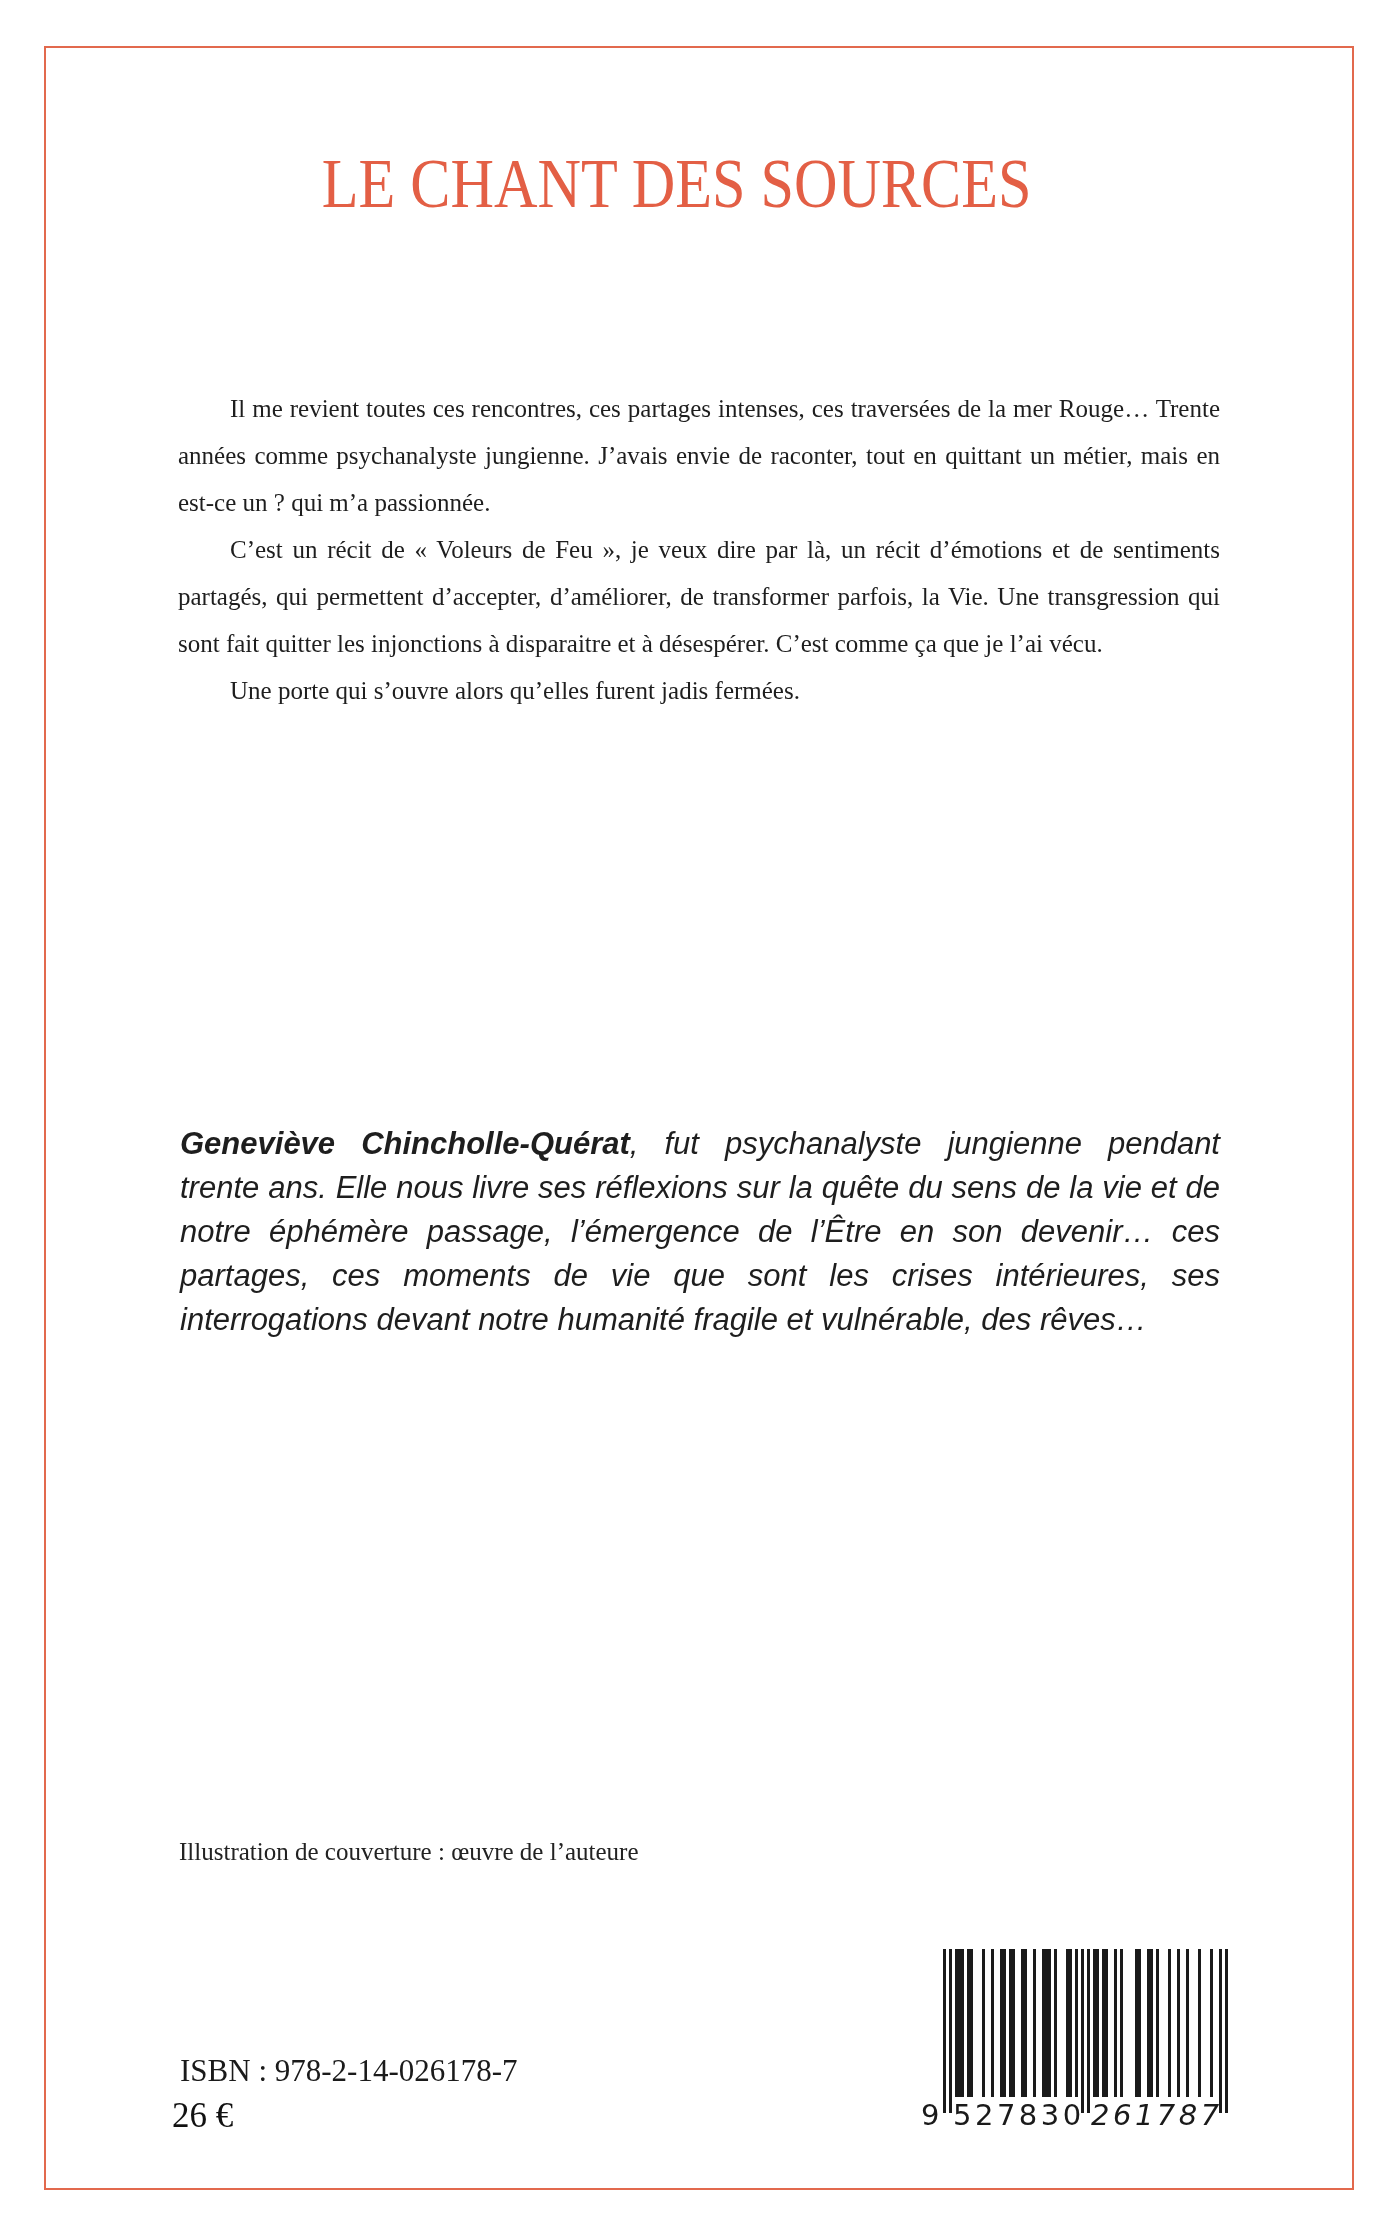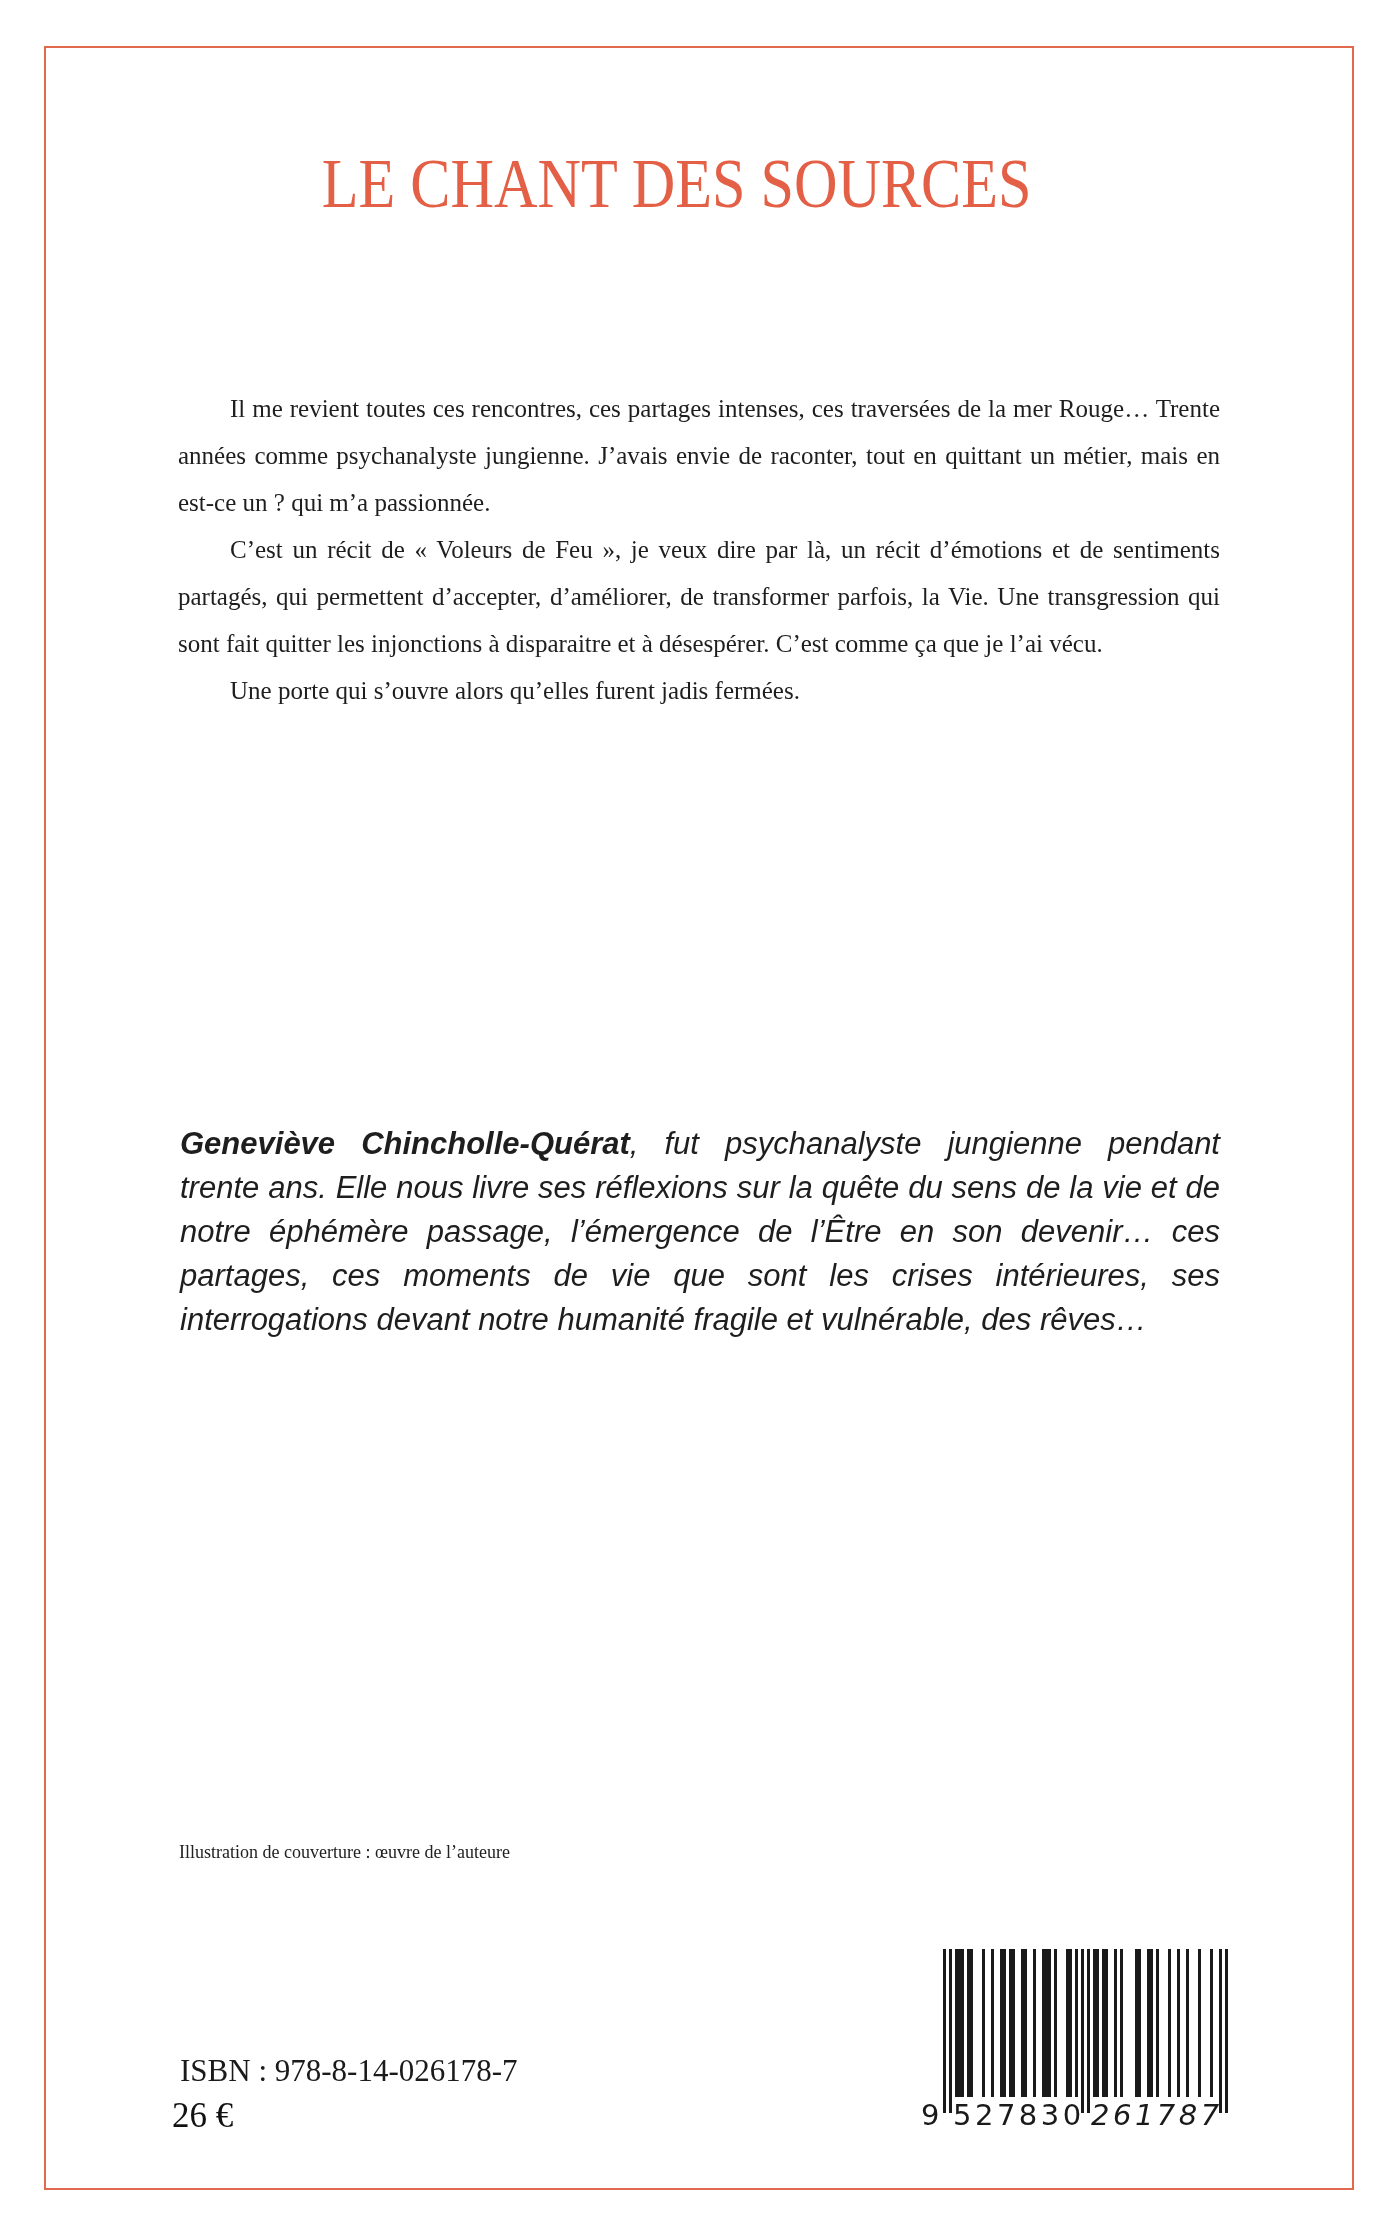--- a/index.html
+++ b/index.html
@@ -22,21 +22,21 @@
   .blurb p { margin: 0; text-indent: 52px; }
   .bio {
     position: absolute; left: 180px; top: 1122px; width: 1040px;
     font-family: Liberation Sans, sans-serif; font-style: italic; font-size: 31px; line-height: 44px;
     color: #1e1e1e; text-align: justify;
   }
   .bio p { margin: 0; }
   .bio b { font-weight: bold; }
   .credit {
     position: absolute; left: 179px; top: 1839px;
-    font-family: "Liberation Serif", serif; font-size: 18px; line-height: 26px; color: #222;
+    font-family: "Liberation Serif", serif; font-size: 25px; line-height: 26px; color: #222;
   }
   .isbn {
     position: absolute; left: 180px; top: 2054px;
     font-family: "Liberation Serif", serif; font-size: 31px; line-height: 33px; color: #1a1a1a;
   }
   .price {
     position: absolute; left: 172px; top: 2097px;
     font-family: Liberation Serif, serif; font-size: 35px; line-height: 38px; color: #111;
   }
   .barcode { position: absolute; left: 943px; top: 1949px; width: 285px; height: 164px; }
@@ -61,21 +61,21 @@
   <p>C’est un récit de « Voleurs de Feu », je veux dire par là, un récit d’émotions et de sentiments partagés, qui permettent d’accepter, d’améliorer, de transformer parfois, la Vie. Une transgression qui sont fait quitter les injonctions à disparaitre et à désespérer. C’est comme ça que je l’ai vécu.</p>
   <p>Une porte qui s’ouvre alors qu’elles furent jadis fermées.</p>
 </div>
 
 <div class="bio">
   <p><b>Geneviève Chincholle-Quérat</b><span>, fut psychanalyste jungienne pendant trente ans. Elle nous livre ses réflexions sur la quête du sens de la vie et de notre éphémère passage, l’émergence de l’Être en son devenir… ces partages, ces moments de vie que sont les crises intérieures, ses interrogations devant notre humanité fragile et vulnérable, des rêves…</span></p>
 </div>
 
 <div class="credit">Illustration de couverture : œuvre de l’auteure</div>
 
-<div class="isbn">ISBN : 978-8-14-026178-7</div>
+<div class="isbn">ISBN : 978-2-14-026178-7</div>
 <div class="price">26 €</div>
 
 <div class="barcode" id="barcode">
     <div class="bar" style="left: 0px; height: 164px;"></div>
     <div class="bar" style="left: 6px; height: 164px;"></div>
     <div class="bar" style="left: 12px; height: 148px;"></div>
     <div class="bar" style="left: 15px; height: 148px;"></div>
     <div class="bar" style="left: 18px; height: 148px;"></div>
     <div class="bar" style="left: 24px; height: 148px;"></div>
     <div class="bar" style="left: 27px; height: 148px;"></div>

